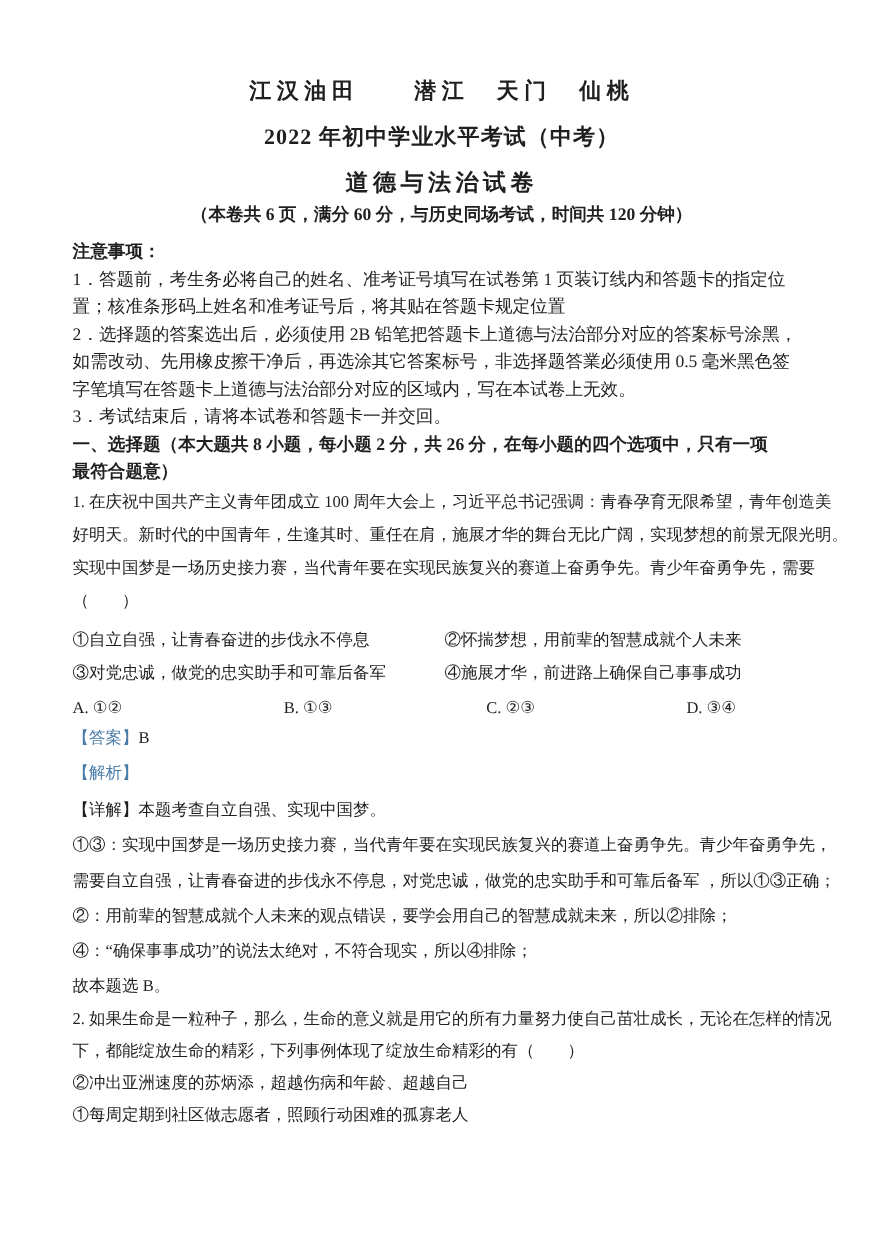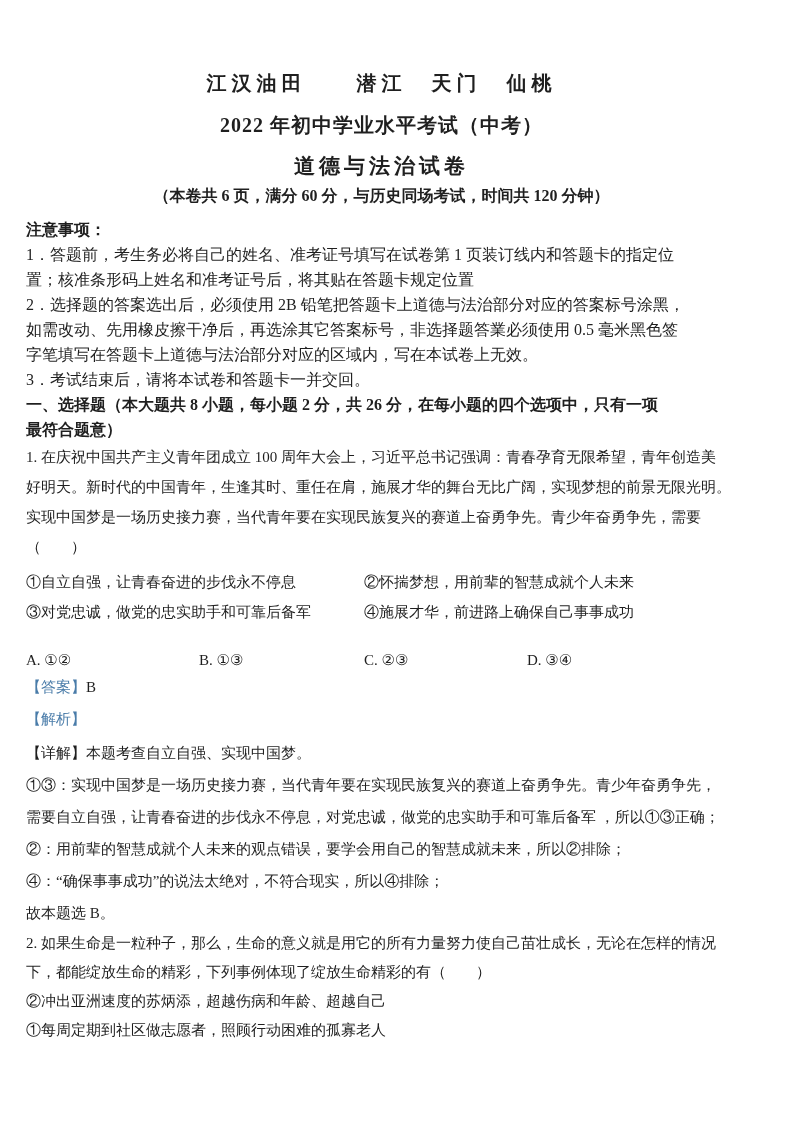--- a/index.html
+++ b/index.html
@@ -4,21 +4,21 @@
 <style>
   html, body { margin: 0; padding: 0; }
   body {
     width: 793px; height: 1122px;
     background: #ffffff;
     font-family: "Liberation Serif", "DejaVu Serif", serif;
     color: #1f1f1f;
     overflow: hidden;
   }
   .page { position: relative; width: 793px; height: 1122px; }
-  .content { padding: 70px 56px 0 26px; }
+  .content { padding: 70px 56px 0 66px; }
 
   .h-regions {
     text-align: center; font-weight: 700; font-size: 20px; line-height: 26px;
     letter-spacing: 5px; white-space: nowrap;
   }
   .h-title {
     text-align: center; font-weight: 700; font-size: 20px; line-height: 26px;
     margin-top: 16px; letter-spacing: 1px; white-space: nowrap;
   }
   .h-subject {
@@ -35,21 +35,21 @@
   .sec-line    { font-weight: 700; font-size: 16px; line-height: 25px; white-space: nowrap; }
 
   .q1-line  { font-size: 15px; line-height: 30px; white-space: nowrap; }
   .opt-grid {
     display: grid; grid-template-columns: 338px 1fr;
     font-size: 15px; line-height: 30px; margin-top: 5px;
   }
   .opt-cell { white-space: nowrap; }
   .choice-grid {
     display: grid; grid-template-columns: 173px 165px 163px 1fr;
-    font-size: 15px; line-height: 26px; margin-top: 20px;
+    font-size: 15px; line-height: 26px; margin-top: 4px; gap: 19px;
   }
   .choice-cell { white-space: nowrap; }
 
   .ans-line      { font-size: 15px; line-height: 24px; margin-top: 2px; white-space: nowrap; }
   .analysis-line { font-size: 15px; line-height: 24px; margin-top: 8px; white-space: nowrap; }
   .blue-label    { color: #4a7ca9; }
 
   .detail-block { margin-top: 6px; }
   .detail-line  { font-size: 15px; line-height: 32px; white-space: nowrap; }
 

